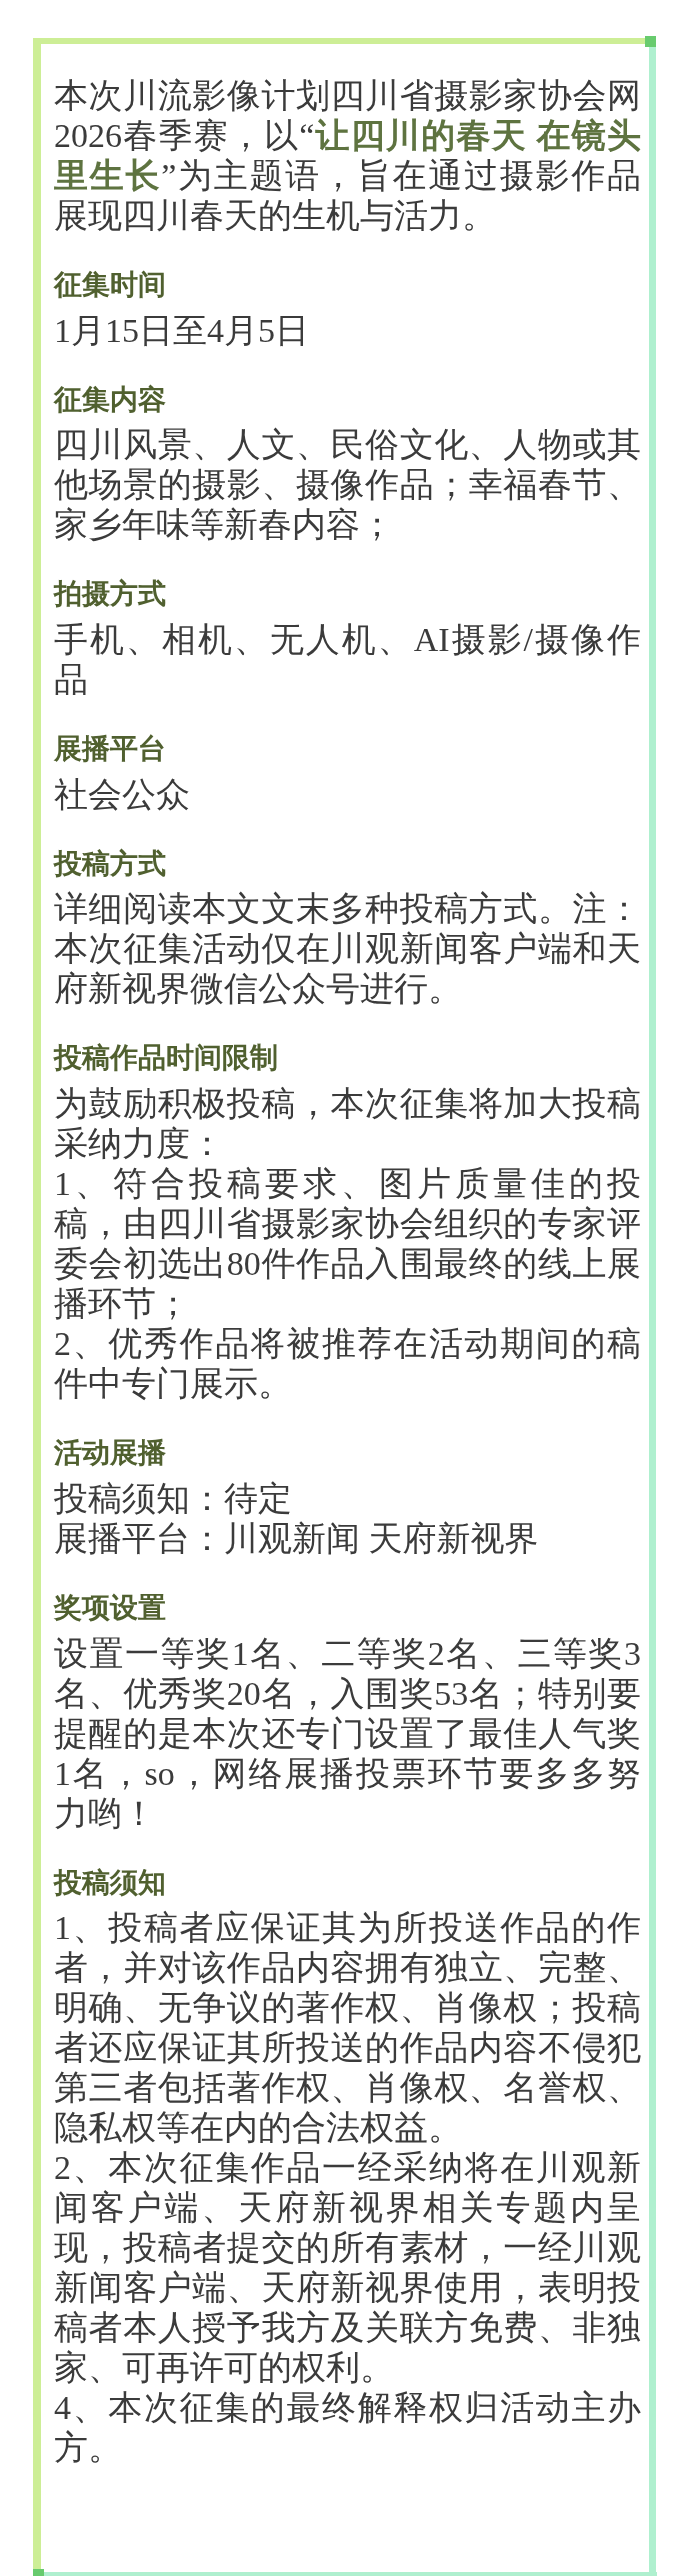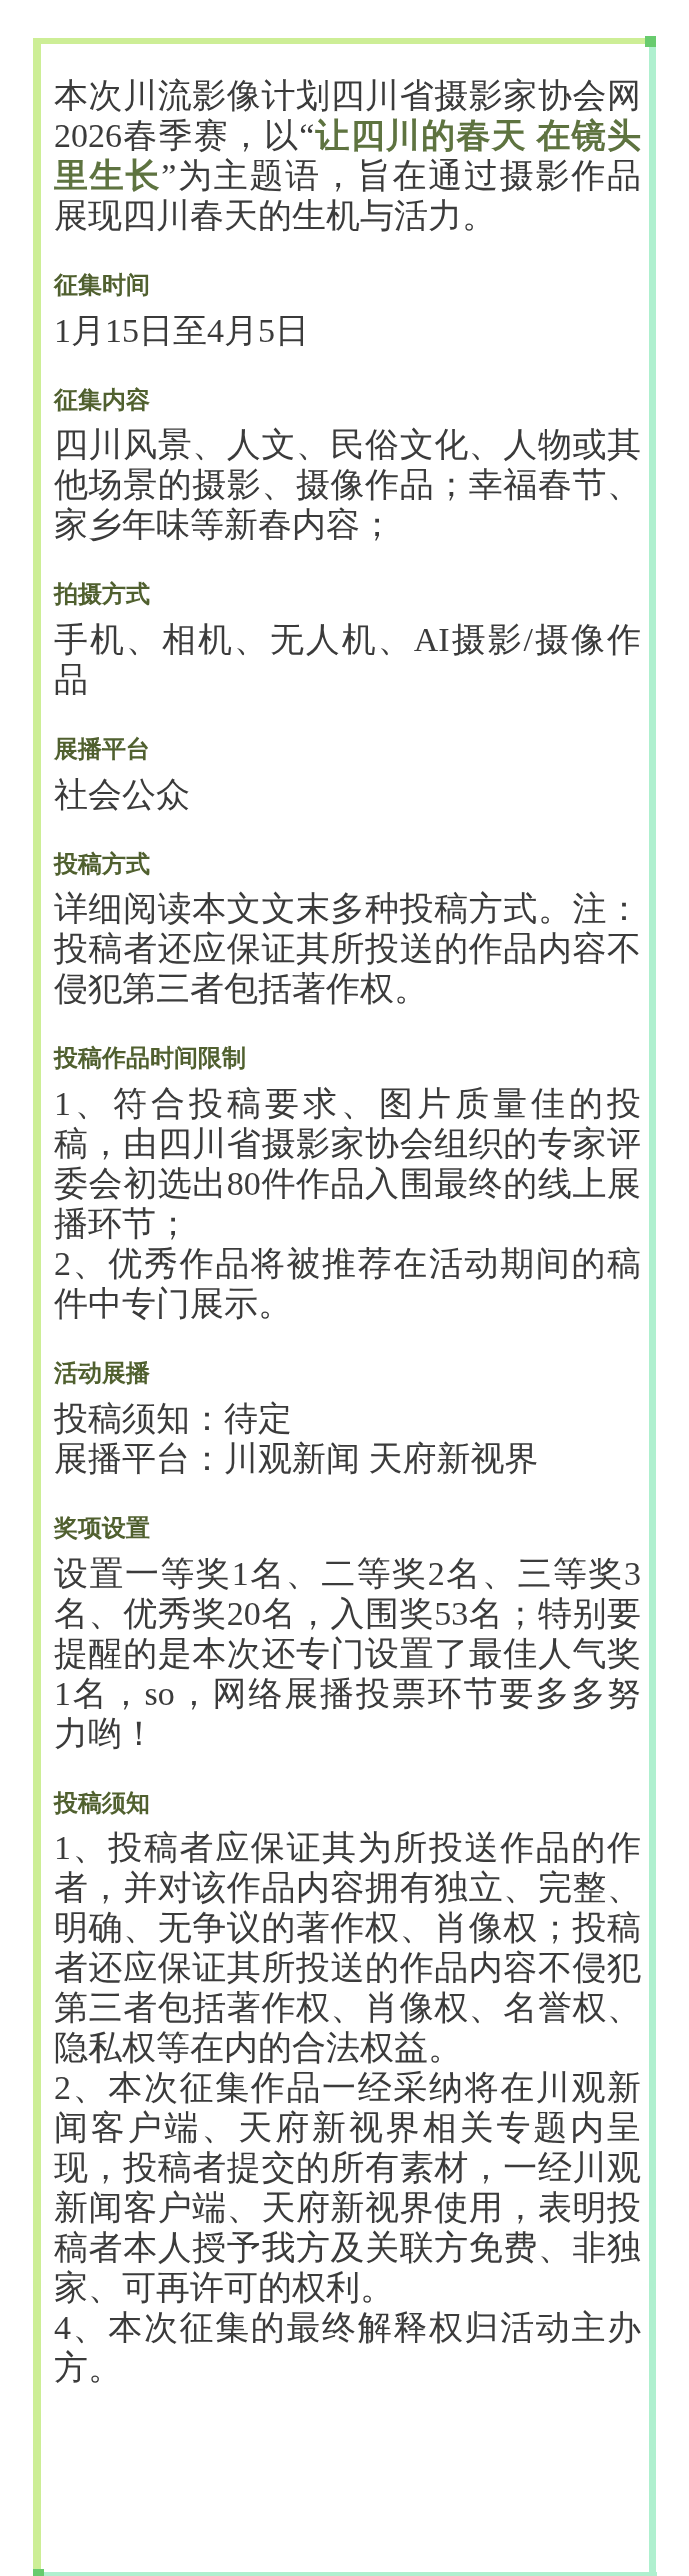--- a/index.html
+++ b/index.html
@@ -56,21 +56,21 @@
     color: var(--body-color);
     text-align: justify;
   }
   .intro { margin: 0; }
   .hl {
     color: var(--highlight-color);
     font-weight: bold;
   }
   .sec-heading {
     margin: 29px 0 5.7px 0;
-    font-size: 24px;
+    font-size: 28px;
     line-height: 40px;
     font-weight: bold;
     color: var(--heading-color);
     text-align: left;
   }
   .body-p { margin: 0; }
 </style>
 </head>
 <body>
 
@@ -96,24 +96,25 @@
         <section>
           <h2 class="sec-heading">拍摄方式</h2>
           <p class="body-p">手机、相机、无人机、AI摄影/摄像作品</p>
         </section>
         <section>
           <h2 class="sec-heading">展播平台</h2>
           <p class="body-p">社会公众</p>
         </section>
         <section>
           <h2 class="sec-heading">投稿方式</h2>
-          <p class="body-p">详细阅读本文文末多种投稿方式。注：投稿者还应保证其所投送的作品内容不侵犯第三者包括著作权。</p>
+          <p class="body-p">详细阅读本文文末多种投稿方式。注：本次征集活动仅在川观新闻客户端和天府新视界微信公众号进行。</p>
         </section>
         <section>
           <h2 class="sec-heading">投稿作品时间限制</h2>
+          <p class="body-p">为鼓励积极投稿，本次征集将加大投稿采纳力度：</p>
           <p class="body-p">1、符合投稿要求、图片质量佳的投稿，由四川省摄影家协会组织的专家评委会初选出80件作品入围最终的线上展播环节；</p>
           <p class="body-p">2、优秀作品将被推荐在活动期间的稿件中专门展示。</p>
         </section>
         <section>
           <h2 class="sec-heading">活动展播</h2>
           <p class="body-p">投稿须知：待定</p>
           <p class="body-p">展播平台：川观新闻 天府新视界</p>
         </section>
         <section>
           <h2 class="sec-heading">奖项设置</h2>

